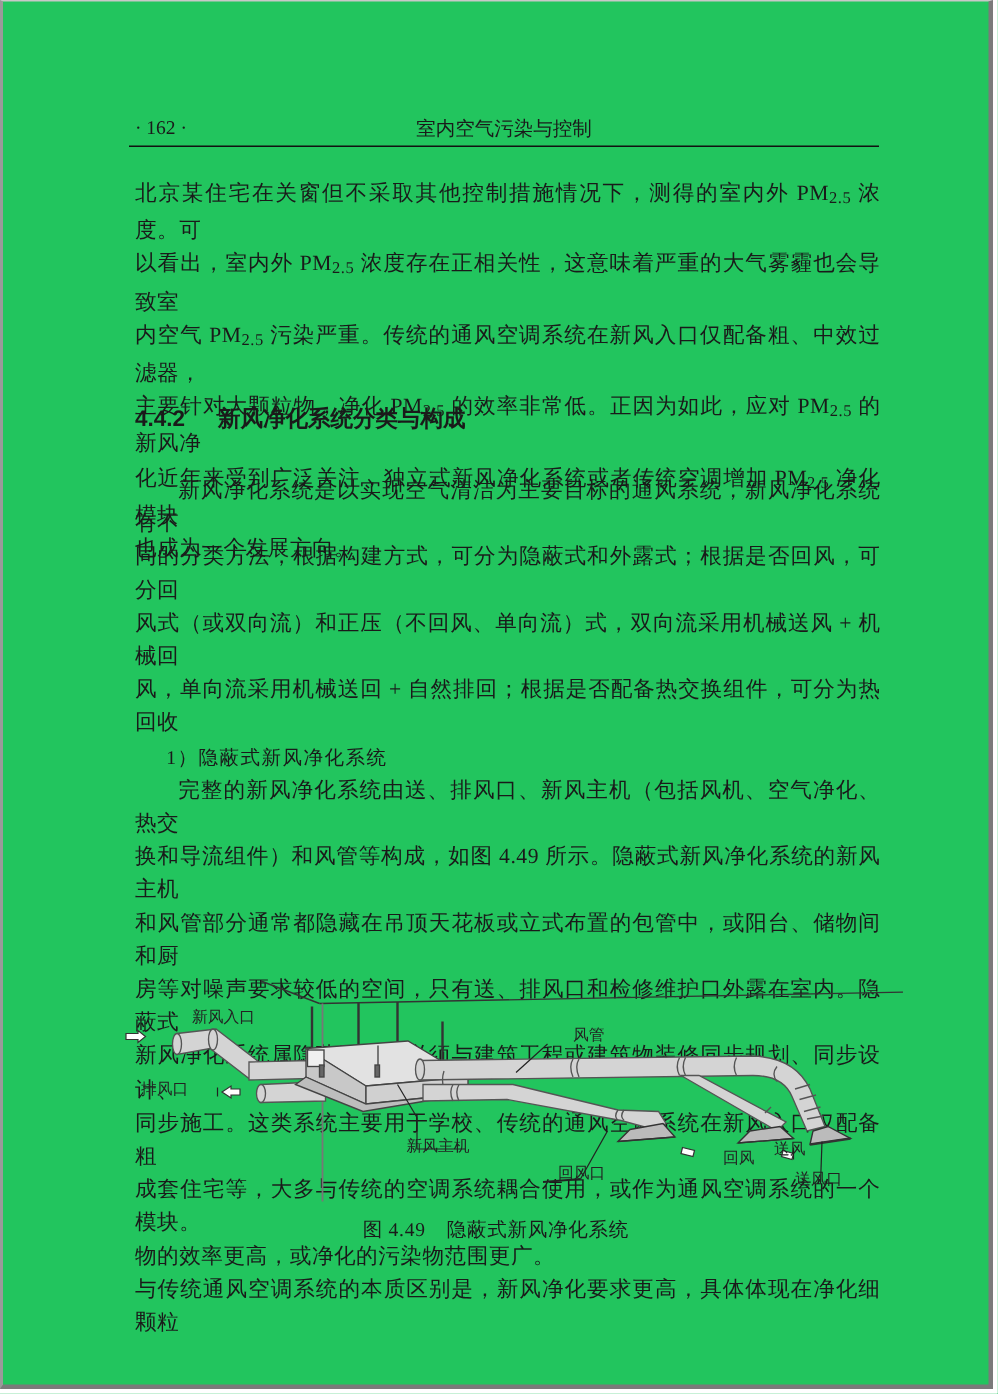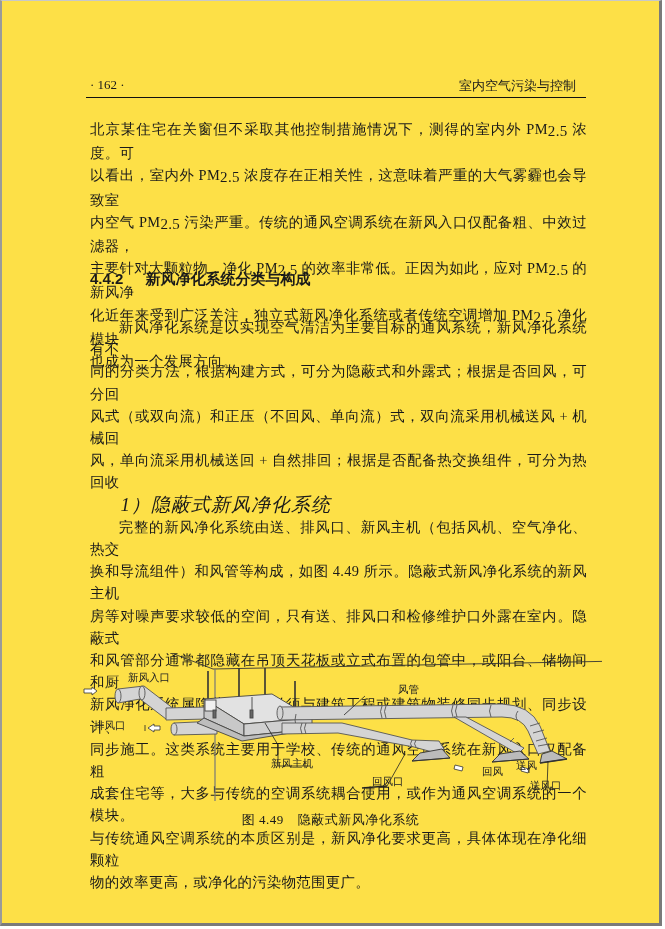--- a/index.html
+++ b/index.html
@@ -1,46 +1,46 @@
 <!DOCTYPE html>
 <html><head>
 <meta charset="utf-8">
 <style>
   html, body { margin: 0; padding: 0; background: #ffffff; }
   body { width: 665px; height: 929px; position: relative; overflow: hidden; }
   .page {
     position: absolute; left: 0; top: 0; width: 662px; height: 926px;
-    background: #fde047;
+    background: #22c55e;
     border-left: 2px solid #9a9a9a;
     border-top: 1px solid #c8c8c8;
     border-right: 3px solid #7a7a7a;
     border-bottom: 3px solid #7a7a7a;
     box-sizing: border-box;
   }
   .serif { font-family: "Liberation Serif", "DejaVu Serif", serif; color: #1a1a1a; }
   .header {
     position: absolute; left: 84px; top: 76px; width: 500px; height: 20px;
     font-size: 13px;
   }
   .header .pageno { position: absolute; left: 4px; top: 0; }
-  .header .runtitle { position: absolute; left: 0; right: 10px; text-align: right; top: 0; }
+  .header .runtitle { position: absolute; left: 0; right: 0; text-align: center; top: 0; }
   .header-rule { position: absolute; left: 84px; top: 96px; width: 500px; height: 0; border-top: 1.2px solid #111; }
 
   .text { position: absolute; left: 88px; width: 497px; font-size: 14.4px; line-height: 22.2px; letter-spacing: 0.35px; text-align: justify; text-align-last: left; }
   .text p { margin: 0; }
   .indent { text-indent: 2em; }
-  .sub { font-size: 15px; vertical-align: -2px; }
+  .sub { font-size: 11px; vertical-align: -2px; }
   .p1 { top: 117px; }
   .heading {
     position: absolute; left: 88px; top: 269px; font-size: 15px; font-weight: bold;
     font-family: "DejaVu Sans", "Liberation Sans", sans-serif; color: #1a1a1a;
   }
   .heading .num { font-family: Liberation Sans, sans-serif; font-weight: bold; margin-right: 22px; }
   .p2 { top: 315px; }
-  .subhead { text-indent: 1.6em; font-size: 19px; letter-spacing: 1px; font-style: italic; }
+  .subhead { text-indent: 1.6em; font-size: 13px; letter-spacing: 1px; }
 
   .figure { position: absolute; left: 80px; top: 640px; width: 520px; height: 165px; }
   .fig-label { position: absolute; font-size: 10.5px; font-family: "Liberation Serif", "DejaVu Serif", serif; color: #222; white-space: nowrap; }
   .caption { position: absolute; left: 0; right: 0; top: 810px; text-align: center; font-size: 13px; letter-spacing: 0.5px; }
   .caption .fignum { margin-right: 14px; }
 </style>
 </head>
 <body>
 
 <div class="page">
@@ -65,27 +65,27 @@
   </div>
 
   <div class="text serif p2">
     <p class="indent">新风净化系统是以实现空气清洁为主要目标的通风系统，新风净化系统有不</p>
     <p>同的分类方法，根据构建方式，可分为隐蔽式和外露式；根据是否回风，可分回</p>
     <p>风式（或双向流）和正压（不回风、单向流）式，双向流采用机械送风 + 机械回</p>
     <p>风，单向流采用机械送回 + 自然排回；根据是否配备热交换组件，可分为热回收</p>
     <p class="subhead">1）隐蔽式新风净化系统</p>
     <p class="indent">完整的新风净化系统由送、排风口、新风主机（包括风机、空气净化、热交</p>
     <p>换和导流组件）和风管等构成，如图 4.49 所示。隐蔽式新风净化系统的新风主机</p>
+    <p>和风管部分通常都隐藏在吊顶天花板或立式布置的包管中，或阳台、储物间和厨</p>
     <p>房等对噪声要求较低的空间，只有送、排风口和检修维护口外露在室内。隐蔽式</p>
-    <p>和风管部分通常都隐藏在吊顶天花板或立式布置的包管中，或阳台、储物间和厨</p>
     <p>新风净化系统属隐蔽工程，必须与建筑工程或建筑物装修同步规划、同步设计、</p>
     <p>同步施工。这类系统主要用于学校、传统的通风空调系统在新风入口仅配备粗</p>
     <p>成套住宅等，大多与传统的空调系统耦合使用，或作为通风空调系统的一个模块。</p>
+    <p>物的效率更高，或净化的污染物范围更广。</p>
     <p>与传统通风空调系统的本质区别是，新风净化要求更高，具体体现在净化细颗粒</p>
-    <p>物的效率更高，或净化的污染物范围更广。</p>
   </div>
 
   <div class="figure">
     <svg width="520" height="165" viewBox="0 0 520 165">
       <g fill="none" stroke="#333" stroke-width="0.9">
 
         <line x1="92" y1="13" x2="131" y2="28"></line>
         <line x1="131" y1="28" x2="540" y2="20"></line>
 
         <line x1="133" y1="28" x2="133" y2="160" stroke="#777" stroke-width="1.2"></line>
@@ -168,21 +168,21 @@
         <line x1="305" y1="145" x2="280" y2="147" stroke-width="1.4"></line>
         <line x1="466" y1="120" x2="465" y2="148"></line>
         <line x1="447" y1="124" x2="447" y2="132"></line>
         <line x1="63" y1="84" x2="63" y2="90"></line>
       </g>
     </svg>
 
     <span class="fig-label" style="left:6px; top:30px;margin-left:40px;">新风入口</span>
     <span class="fig-label" style="left:12px; top:78px;">排风口</span>
     <span class="fig-label" style="left:189px; top:116px;">新风主机</span>
-    <span class="fig-label" style="left:316px; top:42px;">风管</span>
+    <span class="fig-label" style="left:300px; top:42px;">风管</span>
     <span class="fig-label" style="left:290px; top:134px;">回风口</span>
     <span class="fig-label" style="left:354px; top:124px;margin-left:46px;">回风</span>
     <span class="fig-label" style="left:434px; top:118px;">送风</span>
     <span class="fig-label" style="left:448px; top:138px;">送风口</span>
   </div>
 
   <div class="caption serif">
     <span class="fignum">图 4.49</span><span>隐蔽式新风净化系统</span>
   </div>
 

